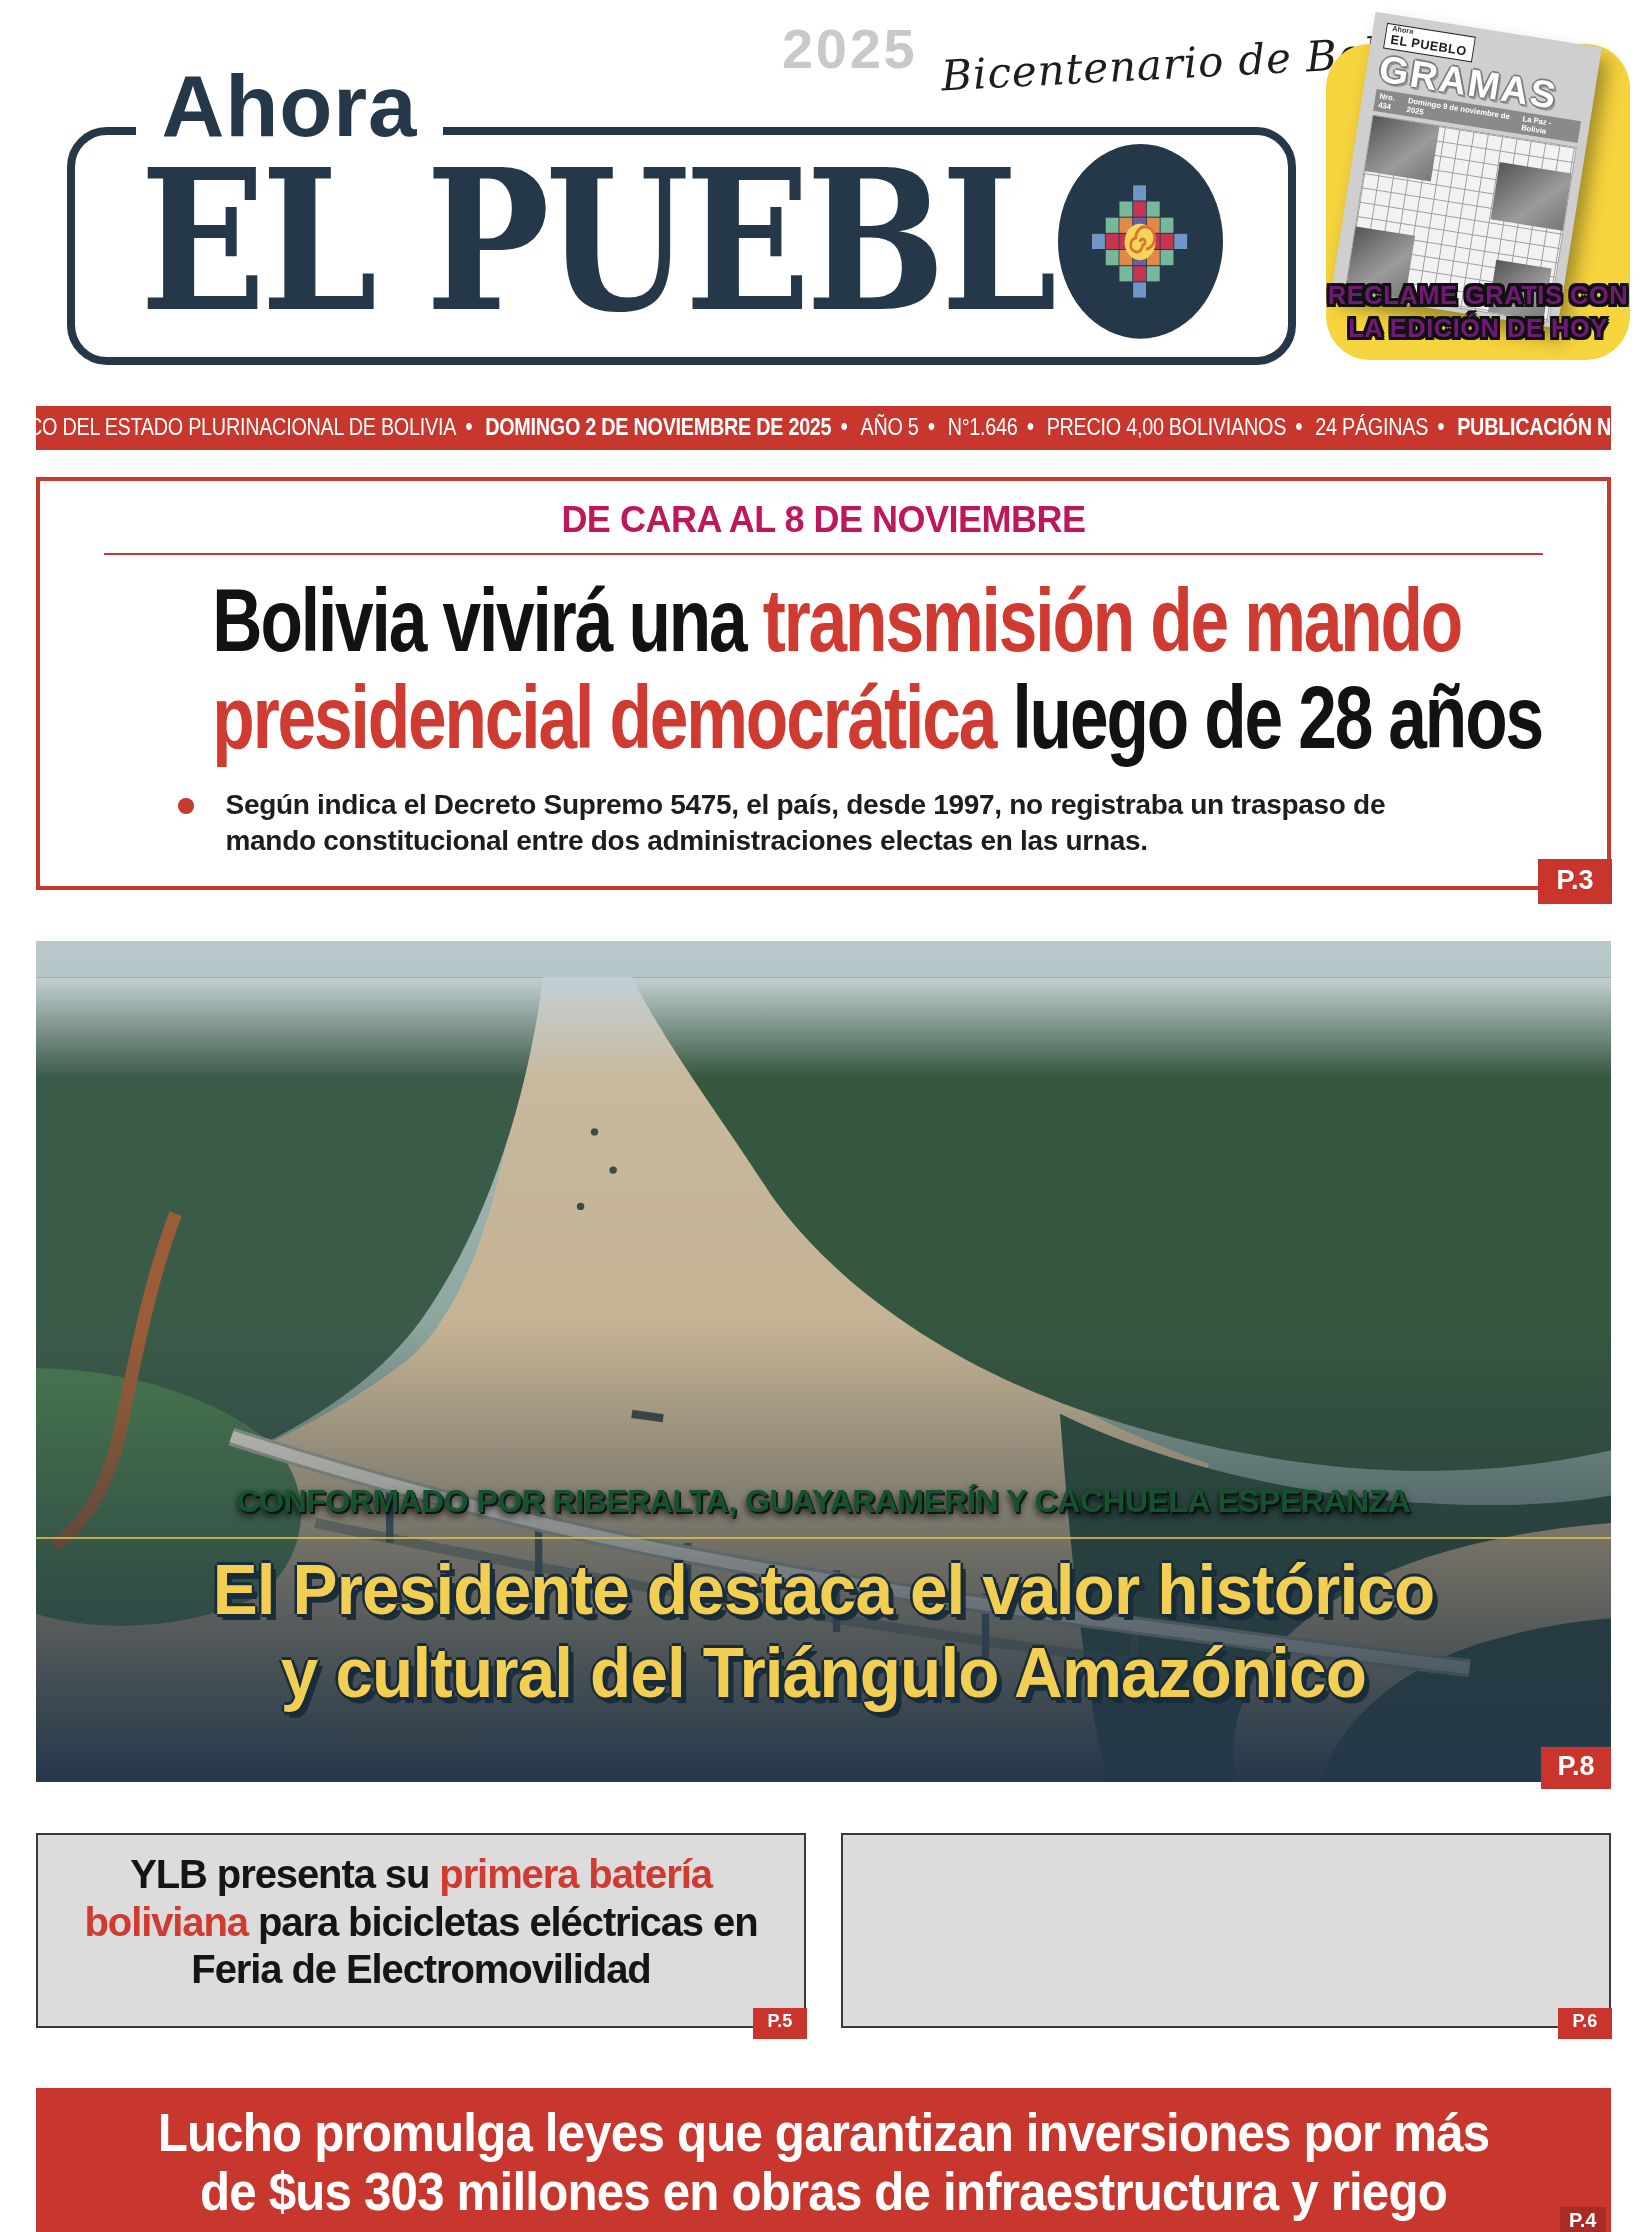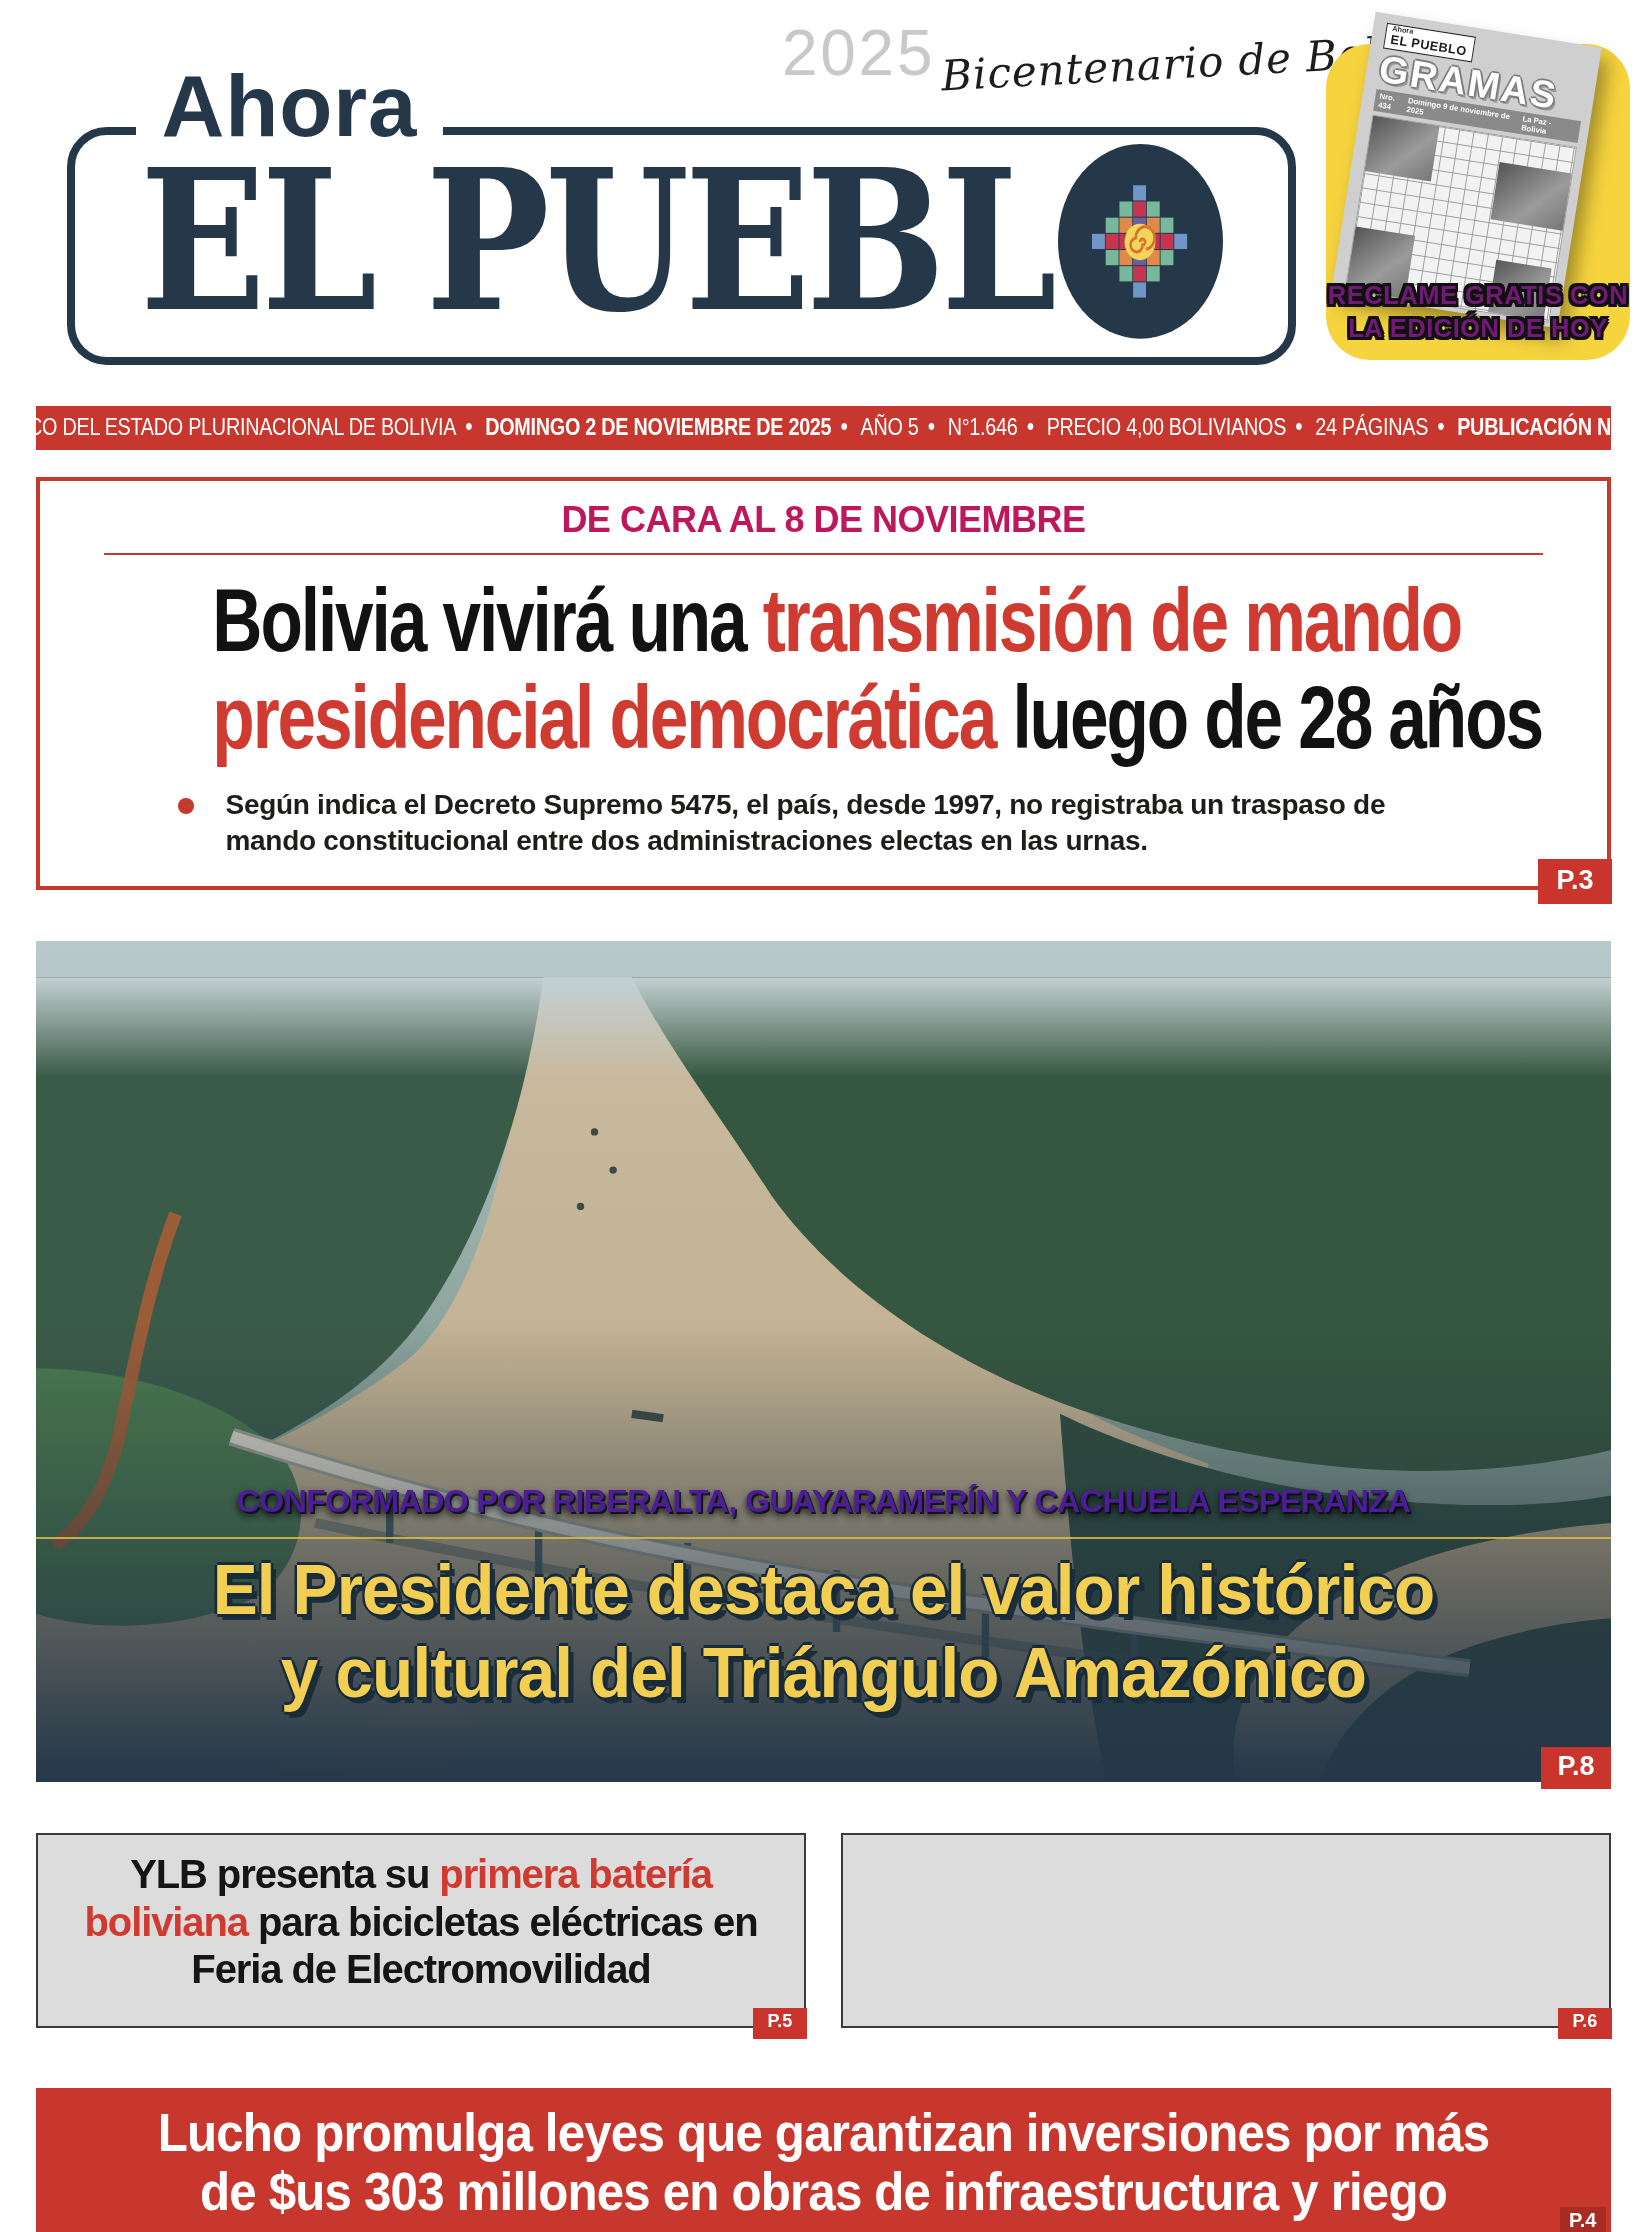--- a/index.html
+++ b/index.html
@@ -12,21 +12,21 @@
   .mast-box { position:absolute; left:67px; top:127px; width:1229px; height:238px;
               border:8.2px solid #24384a; border-radius:40px; background:#fff; }
   .ahora { position:absolute; left:136px; top:56px; z-index:3; background:#fff; padding:0 25.5px;
            font-size:87px; font-weight:600; color:#24384a; letter-spacing:0.9px; }
   .mast-title { position:absolute; left:67px; top:144px; width:1229px; display:flex; justify-content:center;
                 align-items:center; gap:5.5px; transform:scaleY(1.18); transform-origin:center top; z-index:2; }
   .mast-title .word { font-family:"DejaVu Serif", serif; font-weight:bold; font-size:165px; line-height:1;
                       color:#24384a; letter-spacing:-4.5px; }
   .o-circle { width:165px; height:165px; background:#24384a; border-radius:50%;
               display:flex; align-items:center; justify-content:center; }
-  .year { position:absolute; left:782px; top:16.4px; font-size:64px; font-weight:normal; color:#c9c9c9; letter-spacing:2.7px; }
+  .year { position:absolute; left:782px; top:16.4px; font-size:56px; font-weight:bold; color:#c9c9c9; letter-spacing:2.7px; }
   .script { position:absolute; left:941px; top:38px; font-family:"DejaVu Serif", serif; font-style:italic;
             font-size:42px; color:#1d1d1d; transform:rotate(-3deg); letter-spacing:0.9px; }
 
   
   .promo { position:absolute; left:1326px; top:44px; width:304px; height:316px;
            background:#f6d43e; border-radius:44px; z-index:4; }
   .gramas-page { position:absolute; left:25.5px; top:-16.4px; width:229px; height:284px; background:#cfcfcf;
                  transform:rotate(9deg); box-shadow:9px 11px 18px rgba(0,0,0,.35); padding:9px 9px 5.5px 12.7px; }
   .gp-brandbox { display:inline-block; border:1.8px solid #2a2a2a; background:#fff; padding:0 5.5px 1.8px; line-height:1; }
   .gp-brand-small { display:block; font-size:7.3px; font-weight:bold; color:#333; }
@@ -66,21 +66,21 @@
   .lead-bullet { display:flex; gap:32px; max-width:1309px; margin:20px auto 0; padding:0 9px; }
   .bullet-dot { flex:0 0 auto; width:15.5px; height:15.5px; border-radius:50%; background:#c63a2e; margin-top:11px; }
   .lead-bullet p { font-size:28px; font-weight:bold; color:#1d1d1b; line-height:1.28; letter-spacing:-0.3px; }
   .pbadge { position:absolute; background:#c9342c; color:#fff; font-weight:bold; }
   .lead .pbadge { right:-4.5px; bottom:-18px; font-size:27px; padding:5.5px 18px 8.2px; }
 
   
   .photo { position:relative; margin:51px 36px 0; height:841px; background:#8fa79f; }
   .photo svg.scene { position:absolute; inset:0; width:100%; height:100%; }
   .photo-kicker { position:absolute; left:0; right:0; top:542px; text-align:center; z-index:2;
-                  font-size:32px; font-weight:bold; color:#4c1d95; letter-spacing:-0.5px;
+                  font-size:32px; font-weight:bold; color:#14532d; letter-spacing:-0.5px;
                   text-shadow:0 3.6px 7.3px rgba(0,0,0,.9), 1.8px 1.8px 0 rgba(10,20,28,.85); }
   .photo-yline { position:absolute; left:0; right:0; top:596px; height:1.8px; background:#d9bc45; opacity:.85; z-index:2; }
   .photo-hl { position:absolute; left:0; right:0; top:607px; text-align:center; z-index:2; }
   .photo-hl .line { display:block; white-space:nowrap; font-size:71px; font-weight:bold; line-height:1.17;
                     color:#f2cf52; letter-spacing:-0.9px; transform:scaleX(.95); transform-origin:center;
                     text-shadow:2.7px 0 0 #172b3a,-2.7px 0 0 #172b3a,0 2.7px 0 #172b3a,0 -2.7px 0 #172b3a,5.5px 6.4px 0 rgba(23,43,58,.95); }
   .photo .pbadge { right:0; bottom:-7.3px; font-size:27px; padding:4.5px 16.4px 7.3px; z-index:3; }
 
   
   .row { display:flex; gap:35px; margin:51px 36px 0; }

